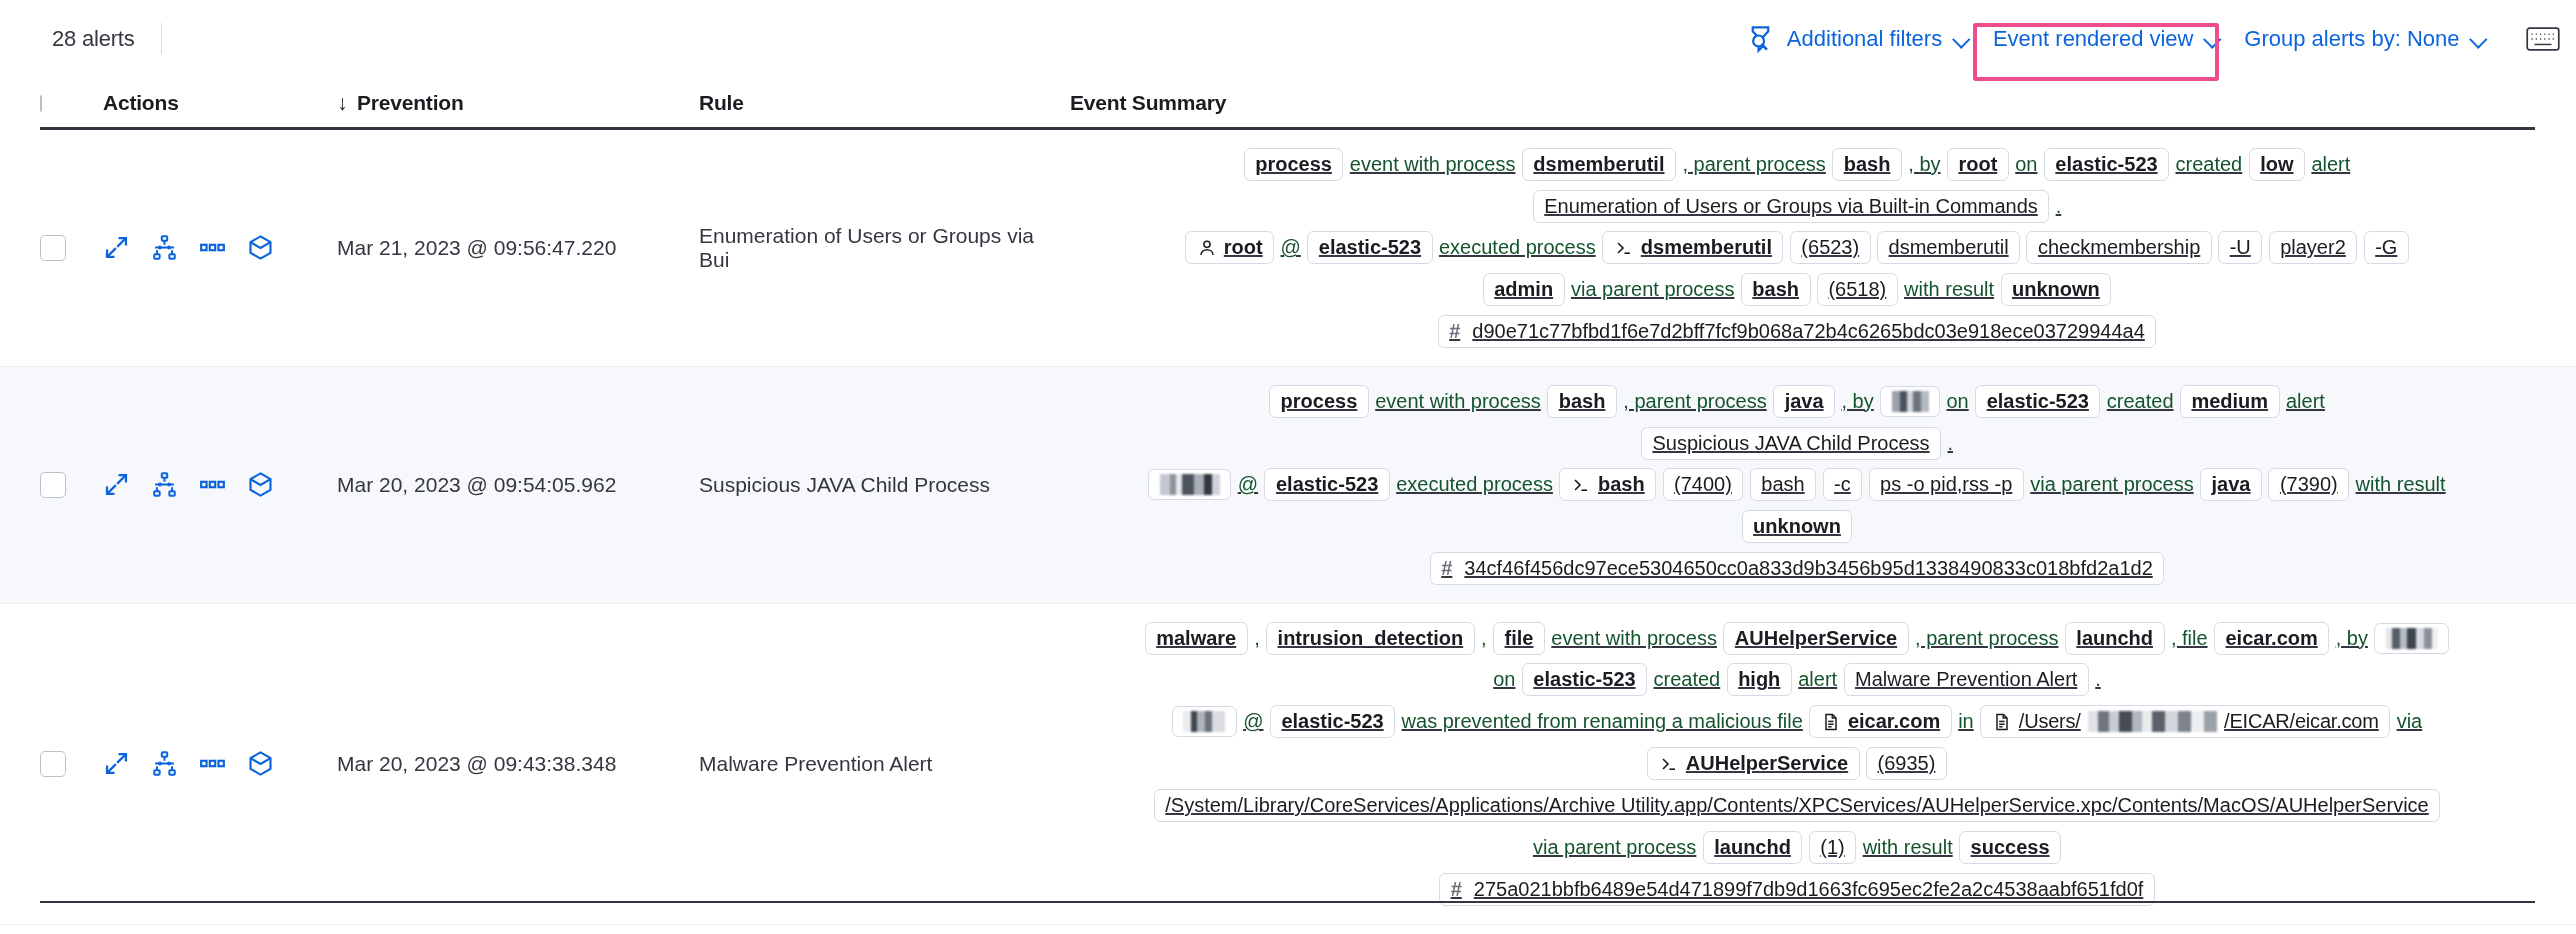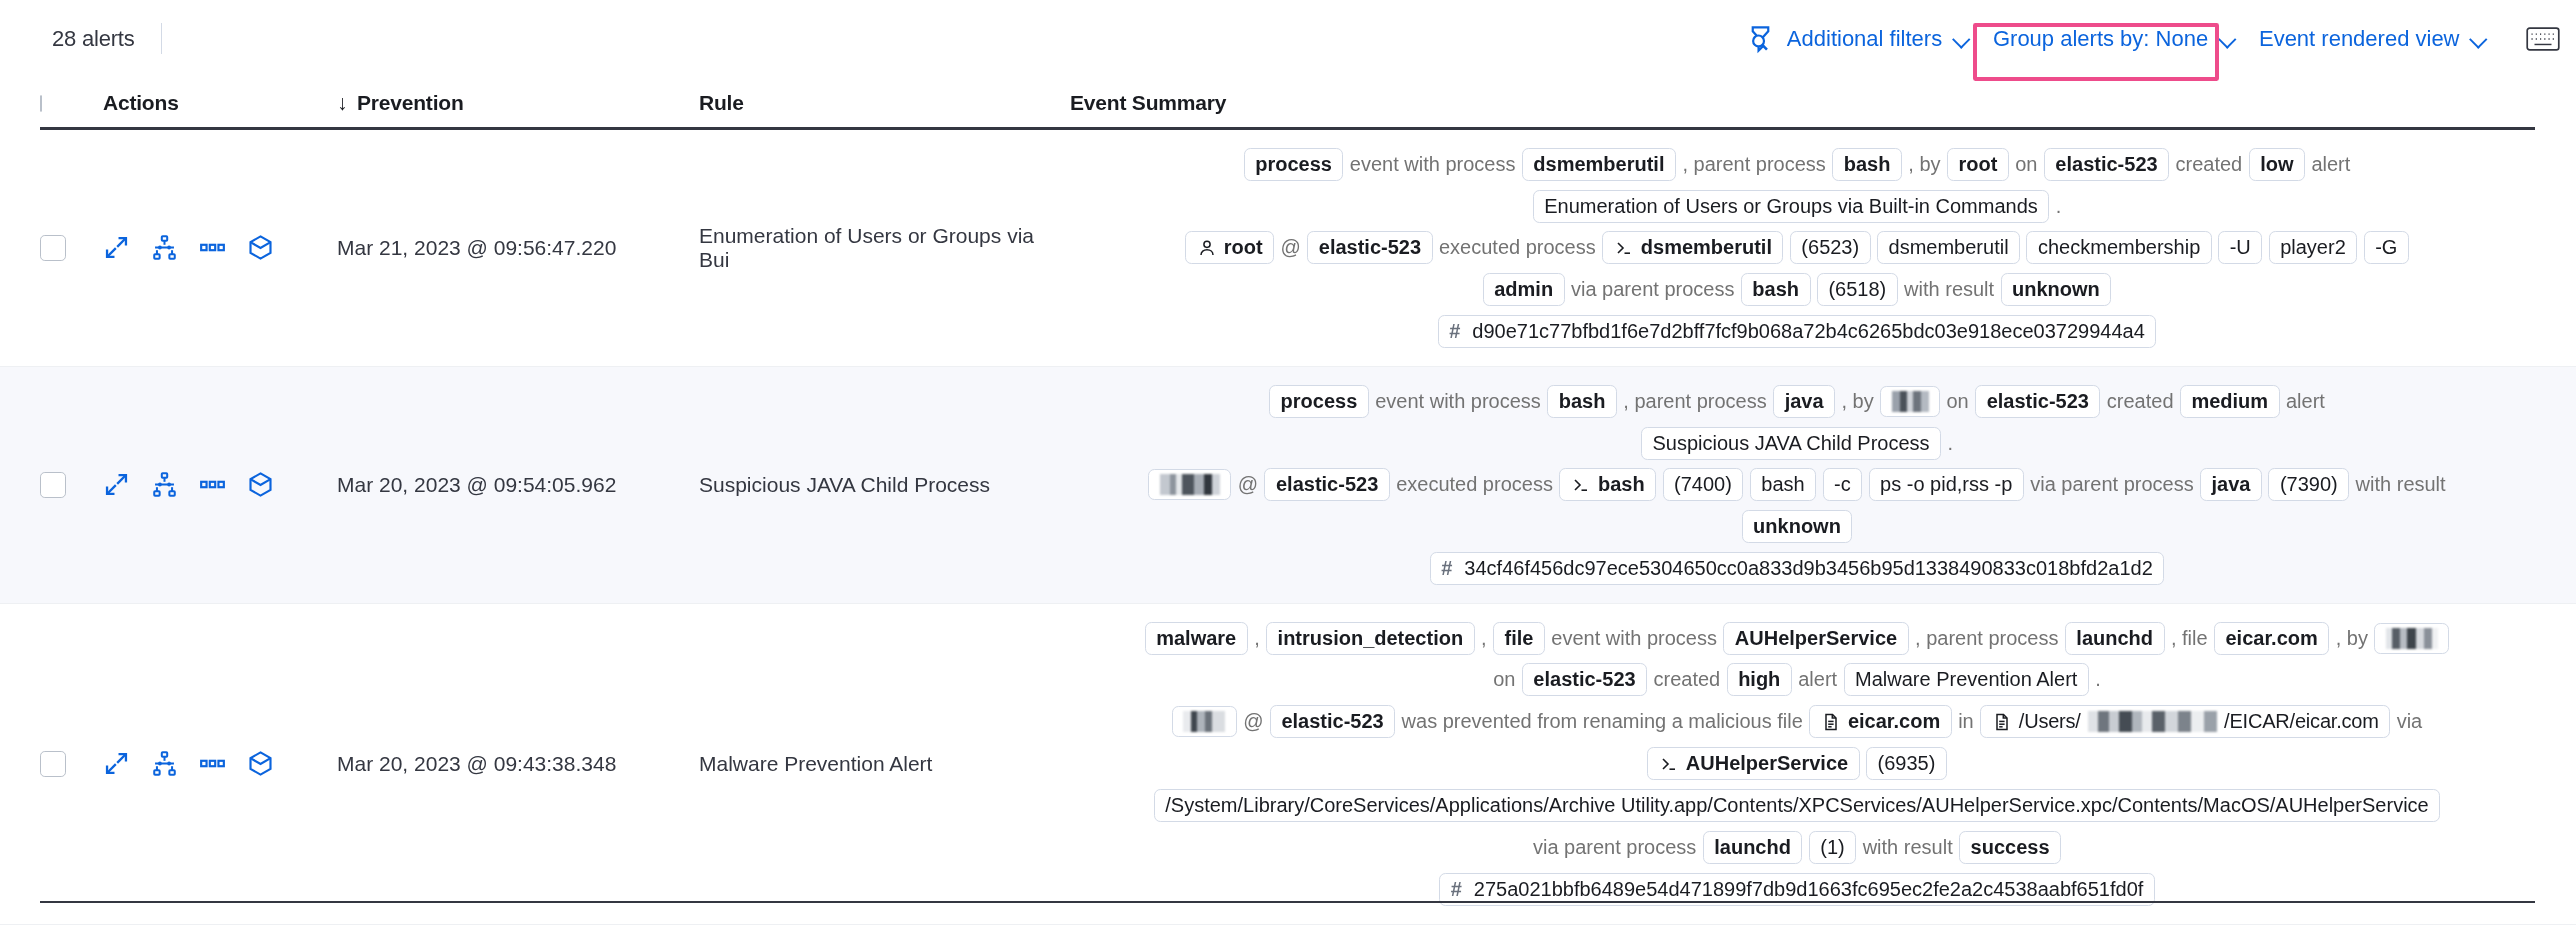--- a/index.html
+++ b/index.html
@@ -65,36 +65,36 @@
   
   .row{position:relative;display:flex;width:2576px;box-sizing:border-box;
        border-bottom:1.6px solid #eef0f3;}
   .row.alt{background:#f7f8fc;}
   .row .cell{box-sizing:border-box;}
   .c-check{width:103px;padding-left:40px;display:flex;align-items:center;}
   .c-actions{width:234px;display:flex;align-items:center;gap:21px;color:#0b64dd;}
   .c-ts{width:362px;display:flex;align-items:center;font-size:21px;color:#343741;}
   .c-rule{width:371px;display:flex;align-items:center;font-size:21px;color:#343741;}
   .c-sum{flex:1;padding:17.7px 52px 17.7px 0;display:flex;flex-direction:column;
-         align-items:center;justify-content:center;gap:8.9px;}
+         align-items:center;justify-content:center;gap:8.9px;text-decoration:underline;}
 
   .act-icon{width:27px;height:27px;cursor:pointer;display:block;}
 
   
   .erline{
     display:flex;flex-wrap:wrap;align-items:center;justify-content:center;
     gap:6.4px;font-size:20px;color:#343741;line-height:1.15;width:100%;
   }
   .pill{
     display:inline-flex;align-items:center;gap:7.2px;
     border:1.6px solid #d3dae6;border-radius:6.4px;background:#ffffff;
     padding:4px 10.5px;font-size:20px;color:#1a1c21;white-space:nowrap;
   }
   .pill.b{font-weight:bold;}
-  .txt{white-space:nowrap;font-size:20px;color:#737373;}
+  .txt{white-space:nowrap;font-size:20px;color:#14532d;}
   .redact{
     display:inline-block;width:37px;height:21px;vertical-align:middle;
     background:
       linear-gradient(90deg,#9aa1ab 0 22%,#4a5159 22% 40%,#cfd3d9 40% 58%,#6d747d 58% 78%,#b4bac2 78% 100%);
     filter:blur(1px);
   }
   .redact.r2{width:60px;background:
       linear-gradient(90deg,#c3c8cf 0 16%,#8d949d 16% 26%,#e4e7ea 26% 36%,#4e555d 36% 56%,#a8aeb6 56% 74%,#31373e 74% 86%,#cfd3d9 86% 100%);}
   .redact.r3{width:52px;background:
       linear-gradient(90deg,#e2e5e9 0 12%,#575e66 12% 26%,#b7bcc3 26% 40%,#3d444b 40% 58%,#d6d9de 58% 74%,#8a9099 74% 88%,#f0f1f3 88% 100%);}
@@ -126,26 +126,26 @@
             <path d="M6 3h12v3l-4.5 5v7L10.5 21v-10L6 6z"></path>
             <circle cx="10.5" cy="13.5" r="4.2" fill="#fff" stroke="#0b64dd"></circle>
             <line x1="13.6" y1="16.7" x2="17" y2="20.2" stroke="#0b64dd" stroke-width="2"></line>
           </svg>
         </span>
         <span>Additional filters</span>
         <span class="chev"></span>
       </span>
 
       <span class="tb-btn">
-        <span>Group alerts by: None</span>
+        <span>Event rendered view</span>
         <span class="chev"></span>
       </span>
 
       <span class="tb-btn">
-        <span>Event rendered view</span>
+        <span>Group alerts by: None</span>
         <span class="chev"></span>
       </span>
 
       <span class="kbd-icon">
         <svg viewBox="0 0 28 20" width="34" height="26" fill="none" stroke="#343741" stroke-width="1.4">
           <rect x="1" y="1" width="26" height="18" rx="2"></rect>
           <g stroke-width="1.2">
             <line x1="4.5" y1="6" x2="5.5" y2="6"></line>
               <line x1="8" y1="6" x2="9" y2="6"></line>
             <line x1="11.5" y1="6" x2="12.5" y2="6"></line>

